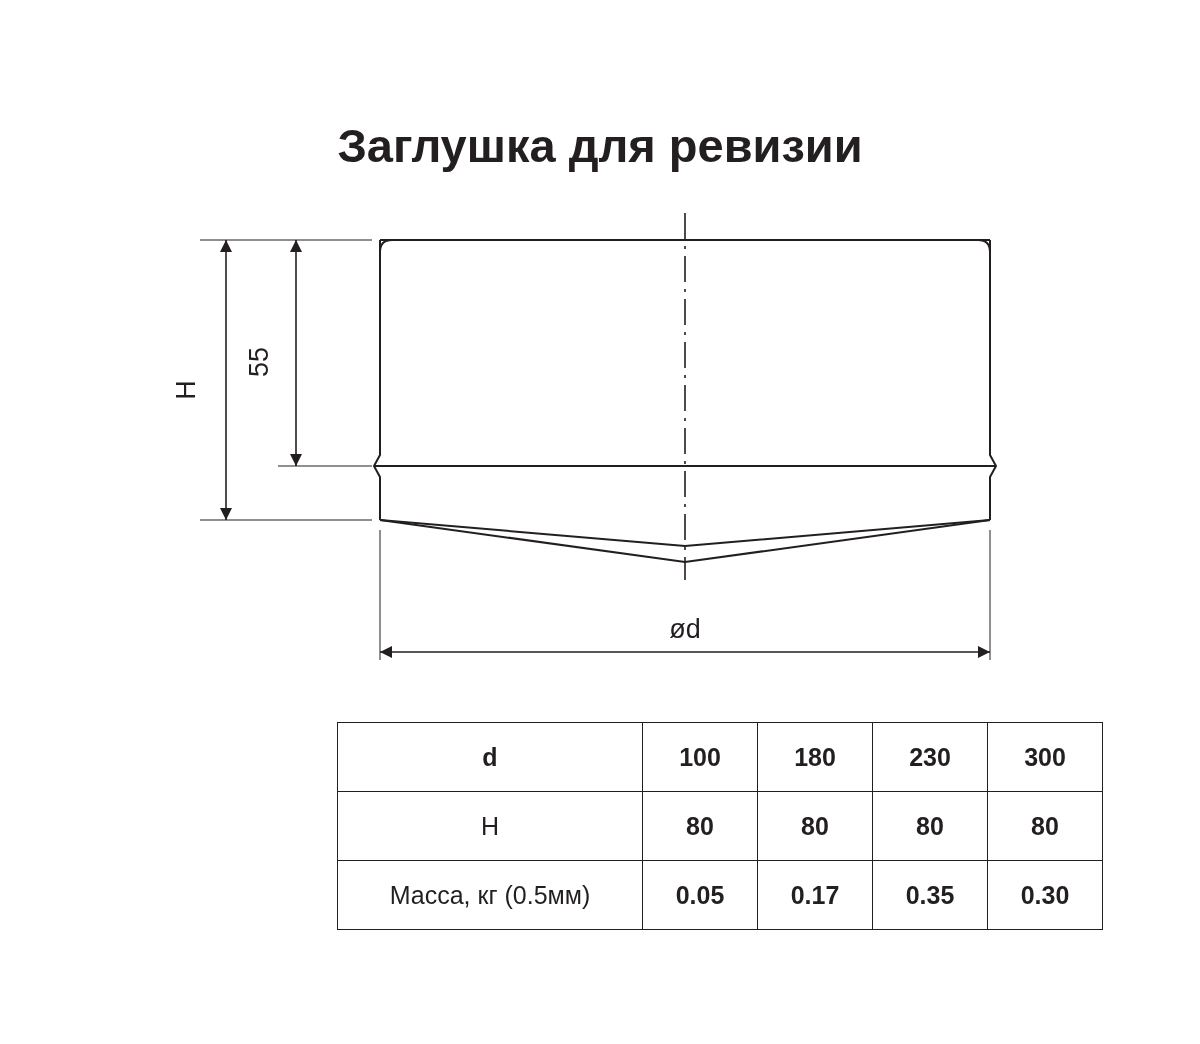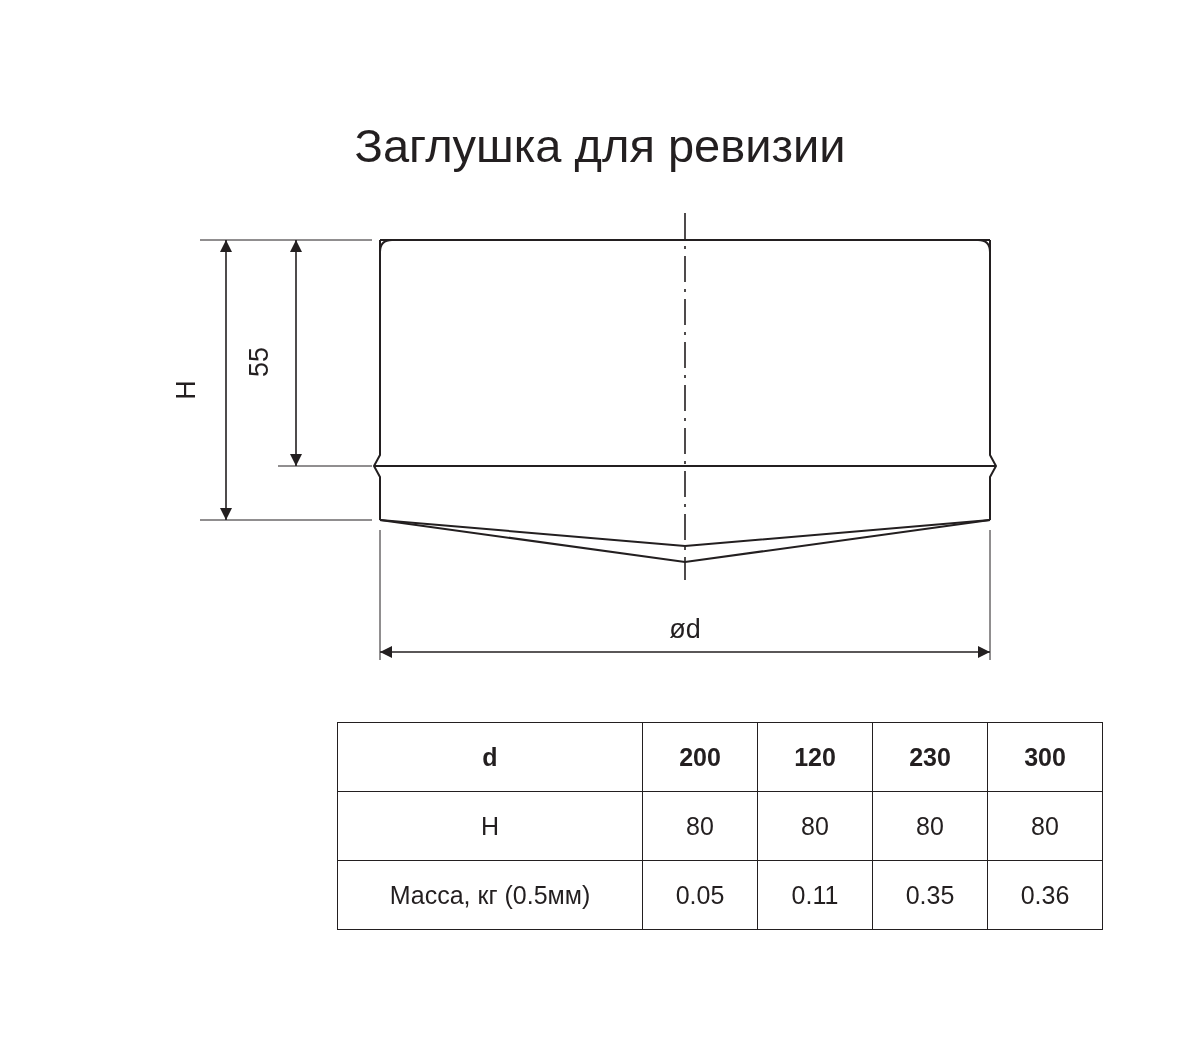--- a/index.html
+++ b/index.html
@@ -21,21 +21,21 @@
     width: 1200px;
     height: 1044px;
   }
   .title {
     position: absolute;
     left: 0;
     top: 118px;
     width: 1200px;
     text-align: center;
     font-size: 47px;
-    font-weight: 400;
+    font-weight: 700;
     letter-spacing: 0px;
     color: #231f20;
   }
   svg.drawing {
     position: absolute;
     left: 0;
     top: 0;
     width: 1200px;
     height: 1044px;
   }
@@ -56,20 +56,21 @@
     font-weight: 400;
   }
   .spec-table tr.header td {
     font-weight: 700;
   }
   .spec-table td.label-col {
     width: 288px;
   }
   .spec-table td.val-col {
     width: 98px;
+    font-weight: bold;
   }
   .svg-text {
     font-family: "Liberation Sans", sans-serif;
     font-size: 27px;
     fill: #231f20;
   }
 </style>
 </head>
 <body>
 
@@ -123,35 +124,35 @@
 
     <text class="svg-text" x="195" y="390" transform="rotate(-90 195 390)" text-anchor="middle">H</text>
     <text class="svg-text" x="268" y="362" transform="rotate(-90 268 362)" text-anchor="middle">55</text>
     <text class="svg-text" x="685" y="638" text-anchor="middle">ød</text>
   </svg>
 
   <table class="spec-table">
     <tbody>
       <tr class="header">
         <td class="label-col">d</td>
-        <td class="val-col">200</td>
-        <td class="val-col">120</td>
+        <td class="val-col">100</td>
+        <td class="val-col">180</td>
         <td class="val-col">230</td>
         <td class="val-col">300</td>
       </tr>
       <tr>
         <td class="label-col">H</td>
         <td class="val-col">80</td>
         <td class="val-col">80</td>
         <td class="val-col">80</td>
         <td class="val-col">80</td>
       </tr>
       <tr>
         <td class="label-col">Масса, кг (0.5мм)</td>
         <td class="val-col">0.05</td>
-        <td class="val-col">0.11</td>
+        <td class="val-col">0.17</td>
         <td class="val-col">0.35</td>
-        <td class="val-col">0.36</td>
+        <td class="val-col">0.30</td>
       </tr>
     </tbody>
   </table>
 
 </div>
 
 </body></html>

